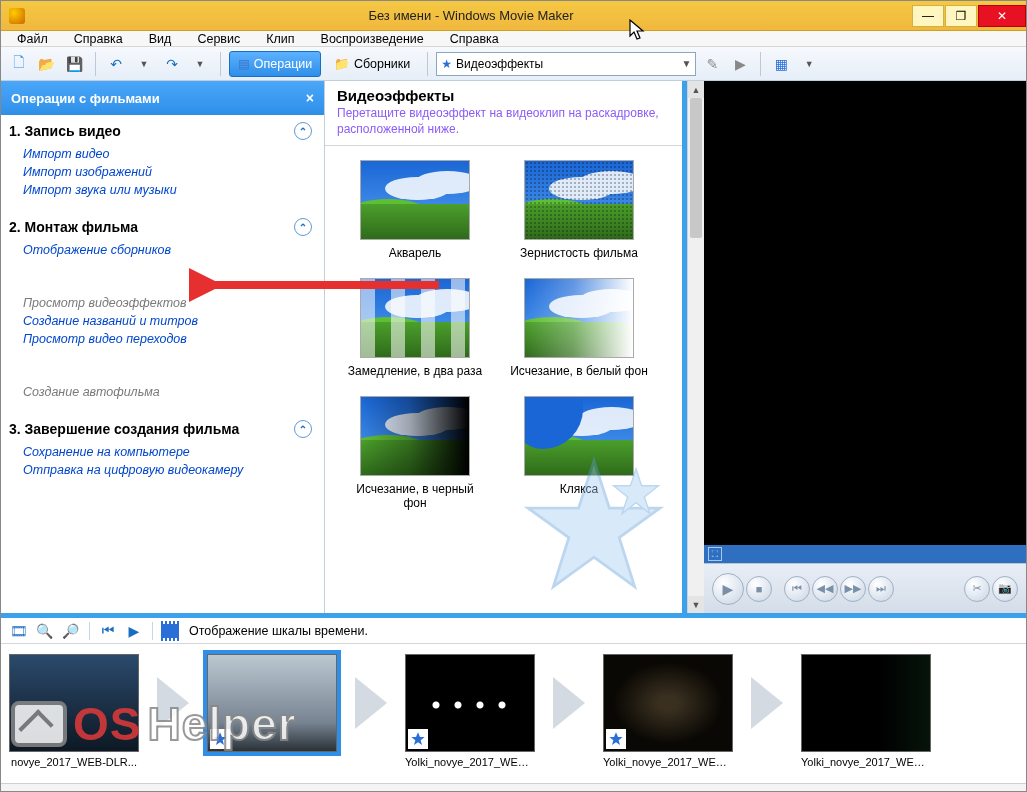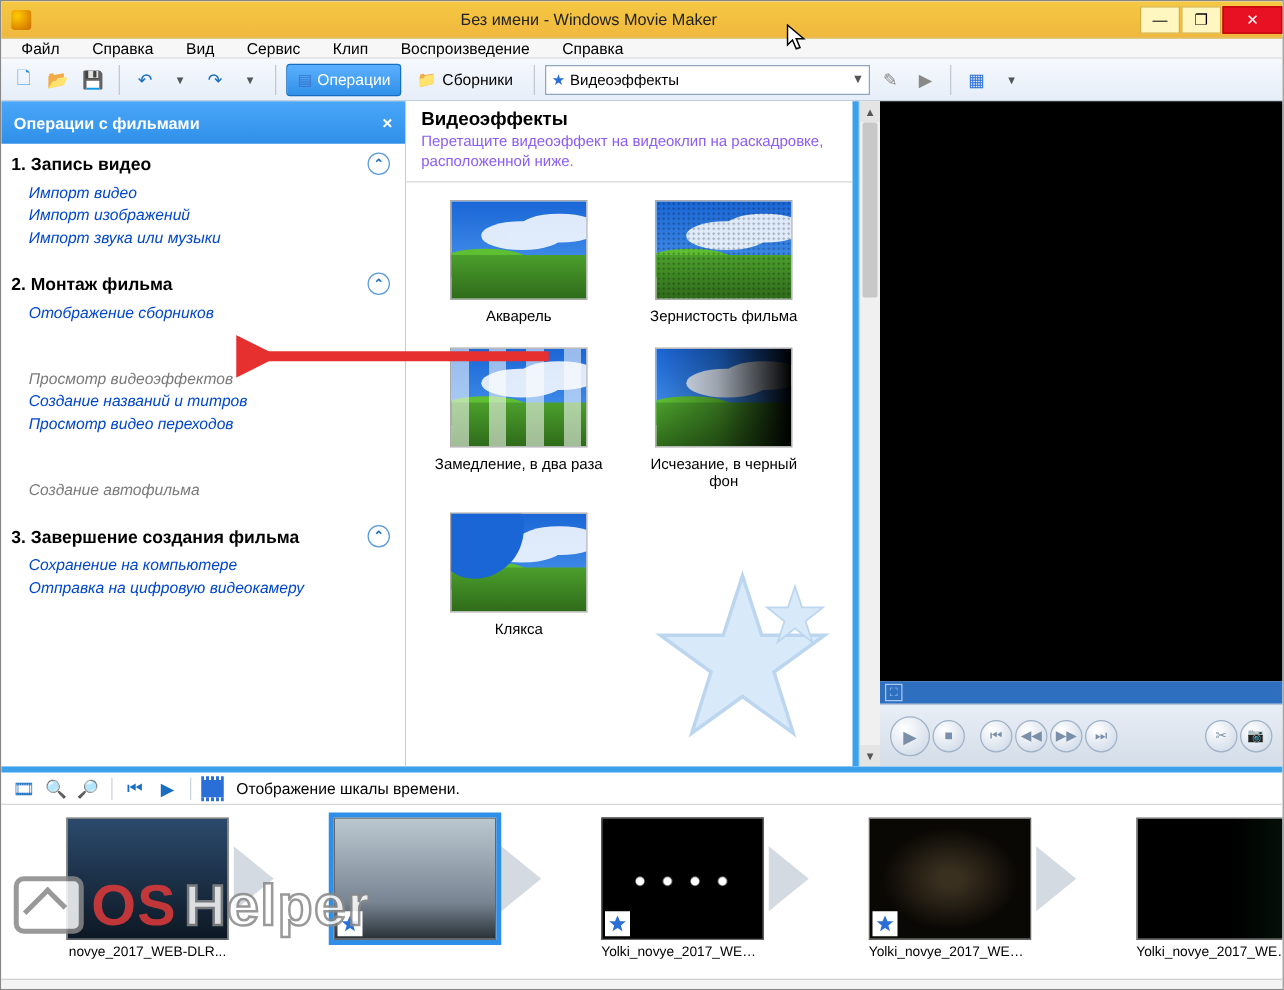--- a/index.html
+++ b/index.html
@@ -83,21 +83,21 @@
 
 .tl-toolbar { height: 30px; background: #fff; border-top: 5px solid #3ba1ed; display:flex; align-items:center; padding: 0 8px; gap: 6px; font-size:12.5px; }
 .tl-toolbar .tl-btn { width:20px; height:20px; display:flex; align-items:center; justify-content:center; color:#1a6ec0; cursor:pointer; font-size:14px; }
 .tl-toolbar .tl-sep { width:1px; height:18px; background:#ccd4de; margin:0 2px; }
 .tl-toolbar .film-ico { width:18px; height:14px; background:#2a6fd8; position:relative; }
 .tl-toolbar .film-ico::before,.tl-toolbar .film-ico::after{content:"";position:absolute;left:0;right:0;height:3px;background:repeating-linear-gradient(90deg,#2a6fd8 0 2px,#fff 2px 4px);}
 .tl-toolbar .film-ico::before{top:-3px;} .tl-toolbar .film-ico::after{bottom:-3px;}
 
 
 .storyboard { height: 140px; background: #fff; border-top: 1px solid #d6d6d6; display:flex; align-items:flex-start; padding: 10px 0 0 8px; gap: 4px; overflow:hidden; }
-.clip-box { display:flex; flex-direction:column; align-items:center;margin-left:44px; }
+.clip-box { display:flex; flex-direction:column; align-items:center; }
 .clip-thumb { width:130px; height:98px; background:#000; position:relative; border:1px solid #666; }
 .clip-thumb.selected { outline:4px solid #2f8fe8; }
 .clip-thumb .fx-badge { position:absolute; left:2px; bottom:2px; width:20px; height:20px; background:#fff; display:flex; align-items:center; justify-content:center; }
 .clip-thumb .fx-badge svg { width:16px; height:16px; }
 .clip-lbl { font-size:11px; margin-top:4px; max-width:130px; white-space:nowrap; overflow:hidden; text-overflow:ellipsis; }
 .trans-box { width:60px; height:98px; display:flex; align-items:center; justify-content:center; }
 .trans-box .tri { width:0; height:0; border-top:26px solid transparent; border-bottom:26px solid transparent; border-left:32px solid #d4dae2; }
 
 .clip-thumb.c1 { background: linear-gradient(180deg,#2b4a6c 0%, #0d1824 100%); }
 .clip-thumb.c2 { background: linear-gradient(180deg,#bcc8d0 0%, #788492 70%, #2a3238 100%); }
@@ -251,20 +251,29 @@
                 <div class="lbl">Зернистость фильма</div>
               </div>
               <div class="cell">
                 <div class="thumb slowmo">
                   <div class="sky"></div>
                   <div class="cloud"></div>
                   <div class="hill"></div>
                   <div class="grass"></div>
                 </div>
                 <div class="lbl">Замедление, в два раза</div>
+              </div>
+              <div class="cell">
+                <div class="thumb fade-white">
+                  <div class="sky"></div>
+                  <div class="cloud"></div>
+                  <div class="hill"></div>
+                  <div class="grass"></div>
+                </div>
+                <div class="lbl">Исчезание, в белый фон</div>
               </div>
               <div class="cell">
                 <div class="thumb fade-black">
                   <div class="sky"></div>
                   <div class="cloud"></div>
                   <div class="hill"></div>
                   <div class="grass"></div>
                 </div>
                 <div class="lbl">Исчезание, в черный фон</div>
               </div>

